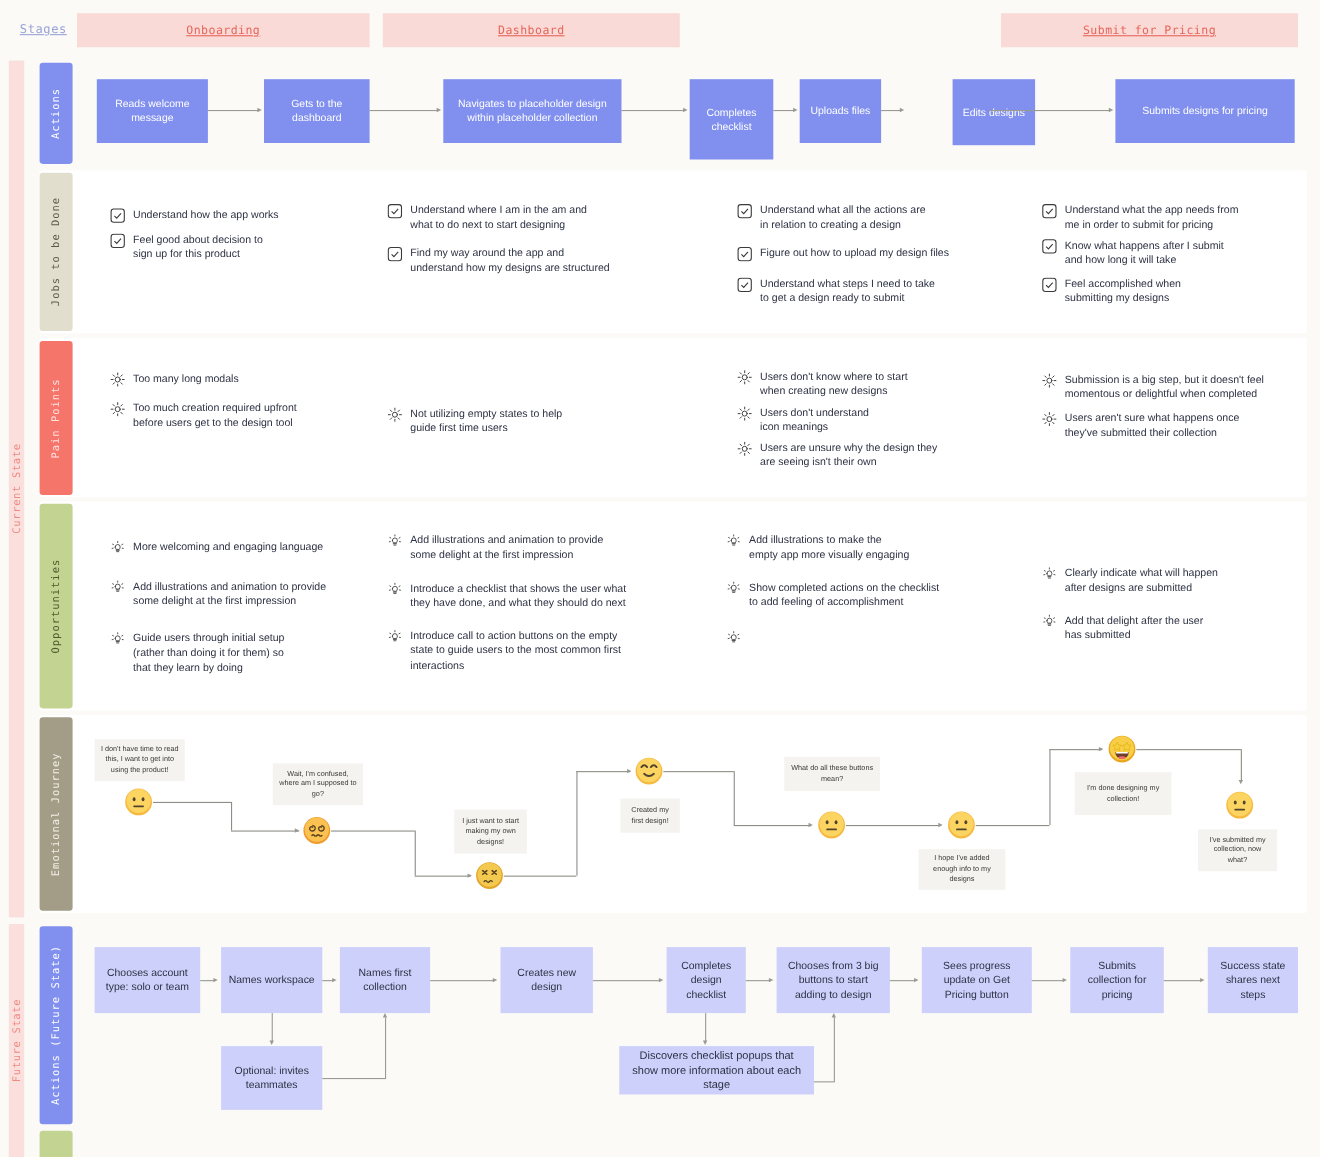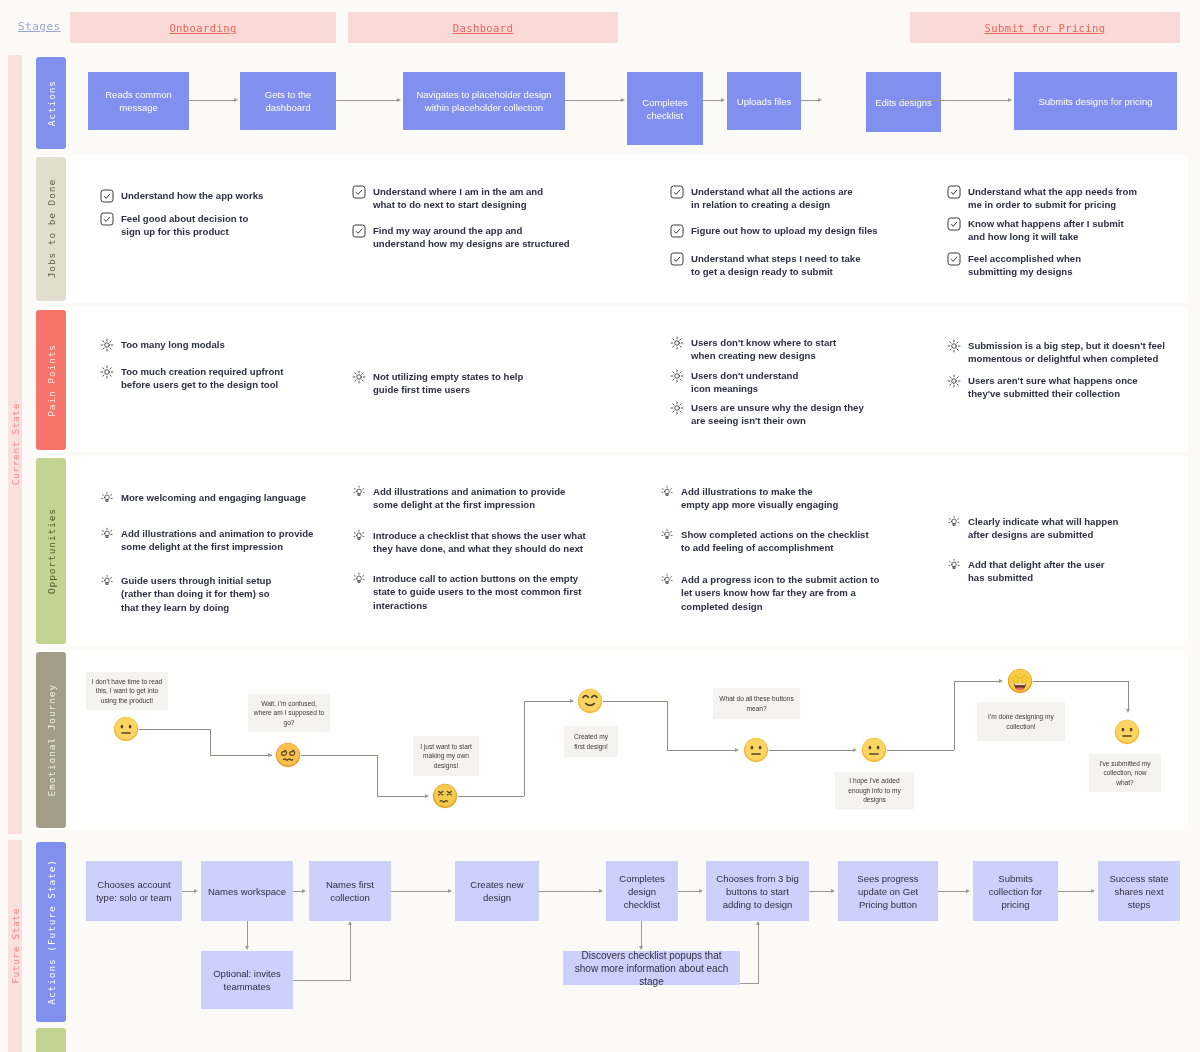--- a/index.html
+++ b/index.html
@@ -88,21 +88,21 @@
     border-left: 2.5px solid transparent;
     border-right: 2.5px solid transparent;
     border-bottom: 4px solid #9a9a93;
   }
 
   
   .bullet {
     position: absolute; display: flex; align-items: flex-start; gap: 7px;
   }
   .bullet .txt {
-    font-size: 9.6px; line-height: 13.4px; color: #2d3142; white-space: pre-line; font-weight: bold;
+    font-size: 9.6px; line-height: 13.4px; color: #2d3142; white-space: pre-line;
   }
   .ico { flex: 0 0 auto; width: 14px; height: 14px; margin-top: 0px; }
   .ico svg { display: block; }
 
   
   .emoji {
     position: absolute; width: 26px; height: 26px; border-radius: 50%;
     font-size: 22px; line-height: 26px; text-align: center;
     display: flex; align-items: center; justify-content: center;
   }
@@ -137,21 +137,21 @@
   </div>
   <div class="state-rail" style="top:840px;height:212px">
     <span>Future State</span>
   </div>
 
   <div class="row-band" style="top:55px;height:96px"></div>
   <div class="row-rail" style="top:57px;height:92px;background:#8190ee">
     <span style="color:#ffffff">Actions</span>
   </div>
 
-  <div class="act-box" style="left:88px;top:72px;width:101px;height:58px">Reads common
+  <div class="act-box" style="left:88px;top:72px;width:101px;height:58px">Reads welcome
 message</div>
   <div class="act-box" style="left:240px;top:72px;width:96px;height:58px">Gets to the
 dashboard</div>
   <div class="act-box" style="left:403px;top:72px;width:162px;height:58px">Navigates to placeholder design
 within placeholder collection</div>
   <div class="act-box" style="left:627px;top:72px;width:76px;height:73px">Completes
 checklist</div>
   <div class="act-box" style="left:727px;top:72px;width:74px;height:58px">Uploads files</div>
   <div class="act-box" style="left:866px;top:72px;width:75px;height:60px">Edits designs</div>
   <div class="act-box" style="left:1014px;top:72px;width:163px;height:58px">Submits designs for pricing</div>
@@ -495,23 +495,20 @@
   <div class="bullet" style="left:660px;top:573px;width:255px">
     <span class="ico">
         <svg width="14" height="14" viewBox="0 0 16 16">
           <g stroke="#3a3a3a" stroke-width=".9" fill="none" stroke-linecap="round">
             <path d="M5.4 7.2a2.6 2.6 0 1 1 5.2 0c0 1.2-.8 1.7-1 2.5H6.4c-.2-.8-1-1.3-1-2.5z"></path>
             <path d="M6.4 10.6h3.2M6.9 12h2.2"></path>
             <path d="M8 1.4V2.6M2.7 4.2l1 .55M13.3 4.2l-1 .55M2.2 8.6l1.1-.2M13.8 8.6l-1.1-.2"></path>
           </g>
         </svg>
       </span>
-    <span class="txt">Add a progress icon to the submit action to
-let users know how far they are from a
-completed design</span>
   </div>
 
   <div class="bullet" style="left:947px;top:515px;width:240px">
     <span class="ico">
         <svg width="14" height="14" viewBox="0 0 16 16">
           <g stroke="#3a3a3a" stroke-width=".9" fill="none" stroke-linecap="round">
             <path d="M5.4 7.2a2.6 2.6 0 1 1 5.2 0c0 1.2-.8 1.7-1 2.5H6.4c-.2-.8-1-1.3-1-2.5z"></path>
             <path d="M6.4 10.6h3.2M6.9 12h2.2"></path>
             <path d="M8 1.4V2.6M2.7 4.2l1 .55M13.3 4.2l-1 .55M2.2 8.6l1.1-.2M13.8 8.6l-1.1-.2"></path>
           </g>
@@ -688,21 +685,21 @@
 adding to design</div>
   <div class="act-box future" style="left:838px;top:861px;width:100px;height:60px">Sees progress
 update on Get
 Pricing button</div>
   <div class="act-box future" style="left:973px;top:861px;width:85px;height:60px">Submits
 collection for
 pricing</div>
   <div class="act-box future" style="left:1098px;top:861px;width:82px;height:60px">Success state
 shares next
 steps</div>
-  <div class="act-box future" style="left:563px;top:951px;width:177px;height:34px;font-size:10px">Discovers  checklist popups that show
+  <div class="act-box future" style="left:563px;top:951px;width:177px;height:44px;font-size:10px">Discovers  checklist popups that show
 more information about each stage</div>
 
   <div class="connector conn-h" style="left:182px;top:891px;width:13px"></div>
   <div class="arrow-head" style="left:194px;top:889px"></div>
   <div class="connector conn-h" style="left:293px;top:891px;width:10px"></div>
   <div class="arrow-head" style="left:302px;top:889px"></div>
   <div class="connector conn-h" style="left:391px;top:891px;width:58px"></div>
   <div class="arrow-head" style="left:448px;top:889px"></div>
   <div class="connector conn-h" style="left:539px;top:891px;width:61px"></div>
   <div class="arrow-head" style="left:599px;top:889px"></div>

